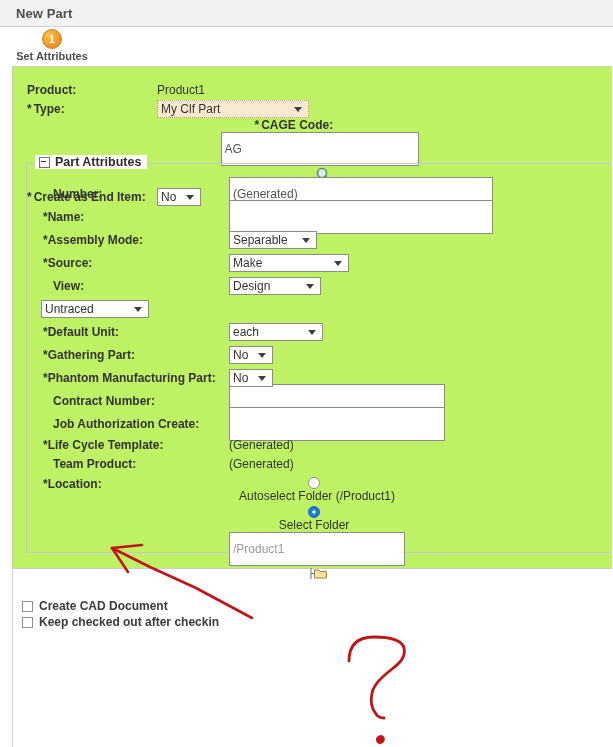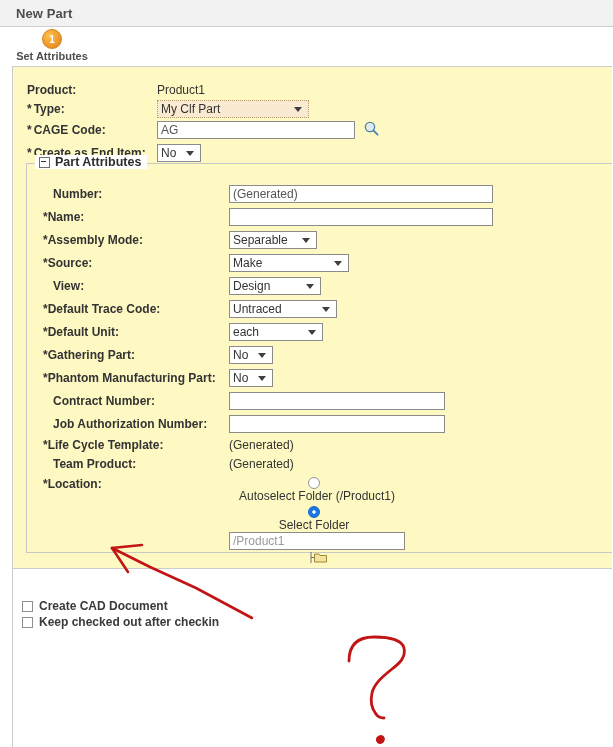--- a/index.html
+++ b/index.html
@@ -71,21 +71,21 @@
 
   
   .panel {
     position: absolute;
     left: 12px;
     top: 66px;
     width: 600px;
     height: 503px;
     border: 1px solid #cccccc;
     border-right: none;
-    background: #fef9c3;
+    background: #bef264;
     box-sizing: border-box;
   }
 
   
   .top-rows {
     padding: 13px 0 6px 14px;
   }
   .row {
     display: flex;
     align-items: center;
@@ -142,21 +142,21 @@
   }
   .selwrap.highlight { outline: none; }
 
   input.txt {
     font-family: "Liberation Sans", sans-serif;
     font-size: 12px;
     color: #555555;
     background: #ffffff;
     border: 1px solid #8b8b8b;
     height: 18px;
-    padding: 0 3px;
+    padding: 16px 3px;
     box-sizing: border-box;
   }
   input.txt::placeholder { color: #8a8a8a; }
 
   
   .magnifier {
     margin-left: 8px;
     display: inline-block;
     vertical-align: middle;
   }
@@ -323,21 +323,21 @@
 
     <div class="row">
       <div class="lbl"><span class="req">*</span><span>Type:</span></div>
       <span class="selwrap highlight">
         <select class="ctl" style="width:152px;">
           <option>My Clf Part</option>
         </select>
       </span>
     </div>
 
-    <div class="row" style="min-height:24px;">
+    <div class="row" style="min-height:24px;flex-direction:column;">
       <div class="lbl"><span class="req">*</span><span>CAGE Code:</span></div>
       <input class="txt" style="width: 198px;" value="AG">
       <span class="magnifier">
         <svg width="17" height="17" viewBox="0 0 17 17">
           <circle cx="7" cy="7" r="4.6" fill="none" stroke="#4a7fb5" stroke-width="1.4"></circle>
           <circle cx="7" cy="7" r="3.2" fill="#dde9f5"></circle>
           <line x1="10.3" y1="10.3" x2="14.6" y2="14.6" stroke="#4a7fb5" stroke-width="1.8" stroke-linecap="round"></line>
         </svg>
       </span>
     </div>
@@ -402,21 +402,20 @@
       <div class="fval">
         <span class="selwrap">
           <select class="ctl" style="width:92px;">
             <option>Design</option>
           </select>
         </span>
       </div>
     </div>
 
     <div class="frow">
-      <div class="flbl"><span class="req">*</span><span>Default Trace Code:</span></div>
       <div class="fval">
         <span class="selwrap">
           <select class="ctl" style="width:108px;">
             <option>Untraced</option>
           </select>
         </span>
       </div>
     </div>
 
     <div class="frow">
@@ -453,21 +452,21 @@
     </div>
 
     <div class="frow">
       <div class="flbl indent">Contract Number:</div>
       <div class="fval">
         <input class="txt" style="width: 216px;" value="">
       </div>
     </div>
 
     <div class="frow">
-      <div class="flbl indent">Job Authorization Number:</div>
+      <div class="flbl indent">Job Authorization Create:</div>
       <div class="fval">
         <input class="txt" style="width: 216px;" value="">
       </div>
     </div>
 
 
     <div class="frow" style="height:19px;">
       <div class="flbl"><span class="req">*</span><span>Life Cycle Template:</span></div>
       <div class="fval">
         <span class="val-static">(Generated)</span>

